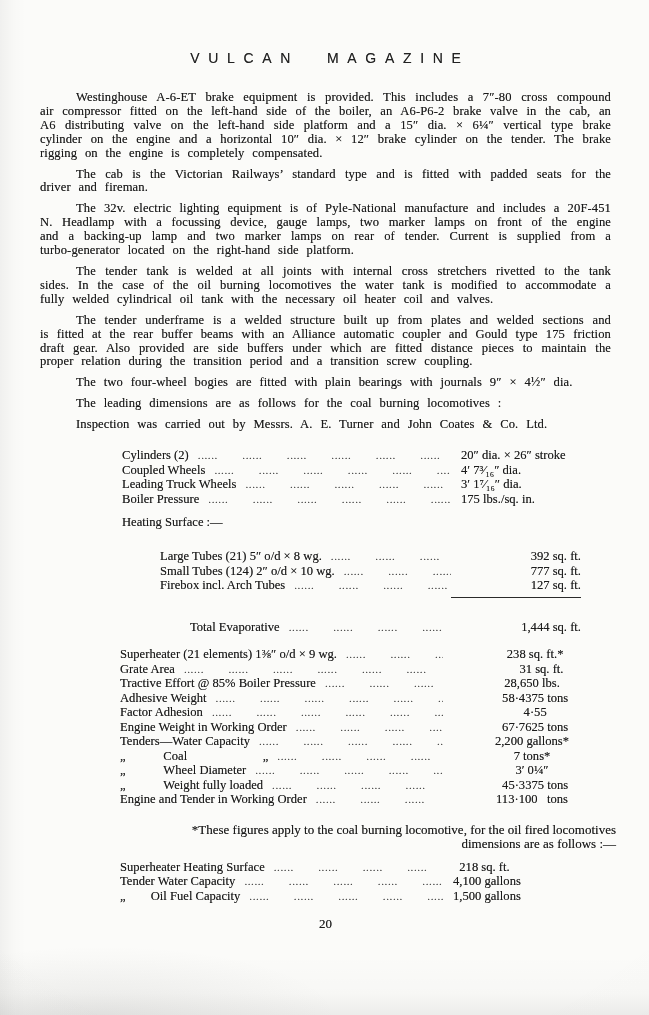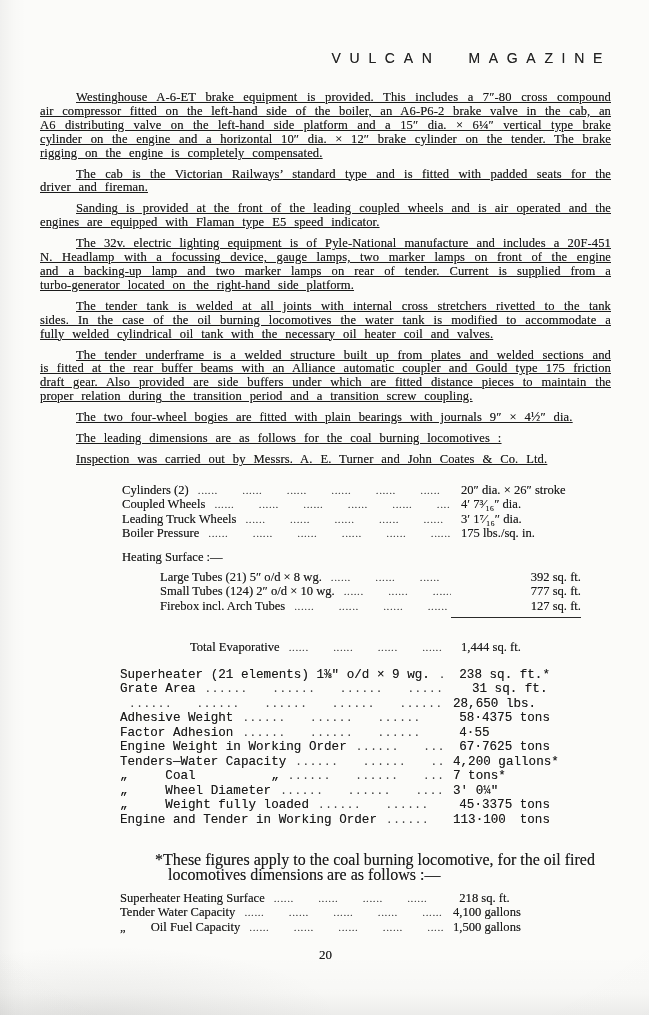--- a/index.html
+++ b/index.html
@@ -17,84 +17,83 @@
       linear-gradient(to right, rgba(0,0,0,0.045) 0px, rgba(0,0,0,0.012) 14px, rgba(0,0,0,0) 26px),
       linear-gradient(to top, rgba(0,0,0,0.06) 0px, rgba(0,0,0,0.015) 22px, rgba(0,0,0,0) 60px),
       #fbfbf9;
   }
   .smudge{
     position:absolute;left:0;bottom:0;width:340px;height:70px;
     background:radial-gradient(ellipse at 30% 100%, rgba(60,60,60,0.07), rgba(0,0,0,0) 70%);
     pointer-events:none;
   }
   .masthead{
-    text-align:right;
+    text-align:center;
     font-family:"Liberation Sans","DejaVu Sans",sans-serif;
     font-size:14px;font-weight:500;color:#222;
     letter-spacing:0.62em;word-spacing:1.1em;
     padding-left:0.62em; 
     text-shadow:0 0 0.4px rgba(20,20,20,.5);
   }
   .content{margin-top:25px;}
   .para{
     font-size:12.6px;line-height:13.9px;
     text-align:justify;text-indent:36px;
     word-spacing:4.6px;letter-spacing:0.1px;
     margin:0 0 7px 0;
     text-shadow:0 0 0.35px rgba(25,25,25,.55);
-    text-decoration:underline;
   }
   .para.single{text-align:left;}
   
   .tbl{margin:0;}
   .row{display:flex;align-items:baseline;line-height:14.5px;font-size:12.6px;
        text-shadow:0 0 0.35px rgba(25,25,25,.55);}
   .lbl{white-space:pre;flex:0 0 auto;}
   .leader{
     flex:1 1 auto;overflow:hidden;white-space:nowrap;
     font-size:11px;letter-spacing:0.6px;color:#2c2c2c;opacity:.85;
     margin:0 10px 0 9px;
   }
   .val{white-space:pre;flex:0 0 auto;}
   .tbl1{margin-left:82px;margin-bottom:9px;margin-top:16px;}
   .tbl1 .val{width:150px;text-align:left;}
   .heatblock{margin-left:82px;margin-bottom:13px;}
-  .heat-heading{font-size:12.6px;line-height:15px;margin-bottom:5px;
+  .heat-heading{font-size:12.6px;line-height:15px;margin-bottom:19px;
                 text-shadow:0 0 0.35px rgba(25,25,25,.55);}
   .heatrows{margin-left:38px;}
   .heatrows .val{width:150px;box-sizing:border-box;padding-right:30px;text-align:right;}
   .sumrule{width:130px;border-top:1.2px solid #2a2a2a;margin:4px 30px 0 auto;}
   .totalrow{margin-top:22px;}
   .totalrow .lbl{padding-left:68px;}
-  .totalrow .val{width:150px;box-sizing:border-box;padding-right:30px;text-align:left;}
-  .tbl2{margin-left:80px;margin-bottom:26px;font-family:Liberation Mono, monospace;}
-  .tbl2 .val{width:158px;text-align:left;}
+  .totalrow .val{width:150px;box-sizing:border-box;padding-right:30px;text-align:right;}
+  .tbl2{margin-left:80px;margin-bottom:16px;}
+  .tbl2 .val{width:158px;text-align:center;}
   .footnote{
     margin-left:128px;width:448px;
-    font-size:16px;line-height:14.2px;text-indent:-13px;
+    font-size:13px;line-height:14.2px;text-indent:-13px;
     text-shadow:0 0 0.35px rgba(25,25,25,.55);
     margin-bottom:9px;
+    text-align:right;
   }
   .tbl3{margin-left:80px;margin-bottom:13px;}
   .tbl3 .val{width:158px;text-align:left;}
   .pageno{
     text-align:center;font-size:13px;margin-top:2px;
     text-shadow:0 0 0.35px rgba(25,25,25,.55);
   }
 </style>
 </head>
 <body>
 
 <div class="page">
   <div class="masthead">VULCAN MAGAZINE</div>
 
   <div class="content">
     <p class="para">Westinghouse A-6-ET brake equipment is provided. This includes a 7″-80 cross compound air compressor fitted on the left-hand side of the boiler, an A6-P6-2 brake valve in the cab, an A6 distributing valve on the left-hand side platform and a 15″ dia. × 6¼″ vertical type brake cylinder on the engine and a horizontal 10″ dia. × 12″ brake cylinder on the tender. The brake rigging on the engine is completely compensated.</p>
     <p class="para">The cab is the Victorian Railways’ standard type and is fitted with padded seats for the driver and fireman.</p>
-    <p class="para">Sanding is provided at the front of the leading coupled wheels and is air operated and the engines are equipped with Flaman type E5 speed indicator.</p>
     <p class="para">The 32v. electric lighting equipment is of Pyle-National manufacture and includes a 20F-451 N. Headlamp with a focussing device, gauge lamps, two marker lamps on front of the engine and a backing-up lamp and two marker lamps on rear of tender. Current is supplied from a turbo-generator located on the right-hand side platform.</p>
     <p class="para">The tender tank is welded at all joints with internal cross stretchers rivetted to the tank sides. In the case of the oil burning locomotives the water tank is modified to accommodate a fully welded cylindrical oil tank with the necessary oil heater coil and valves.</p>
     <p class="para">The tender underframe is a welded structure built up from plates and welded sections and is fitted at the rear buffer beams with an Alliance automatic coupler and Gould type 175 friction draft gear. Also provided are side buffers under which are fitted distance pieces to maintain the proper relation during the transition period and a transition screw coupling.</p>
     <p class="para">The two four-wheel bogies are fitted with plain bearings with journals 9″ × 4½″ dia.</p>
     <p class="para single">The leading dimensions are as follows for the coal burning locomotives :</p>
     <p class="para single">Inspection was carried out by Messrs. A. E. Turner and John Coates &amp; Co. Ltd.</p>
 
     <div class="tbl tbl1">
       <div class="row">
         <span class="lbl">Cylinders (2)</span>
@@ -150,20 +149,21 @@
         <span class="lbl">Superheater (21 elements) 1⅜″ o/d × 9 wg.</span>
         <span class="leader">......    ......    ......    ......    ......    ......    ......    ......    ......    ......    ......    ......    ......    ......</span>
         <span class="val"> 238 sq. ft.*</span>
       </div>
       <div class="row">
         <span class="lbl">Grate Area</span>
         <span class="leader">......    ......    ......    ......    ......    ......    ......    ......    ......    ......    ......    ......    ......    ......</span>
         <span class="val">   31 sq. ft.</span>
       </div>
       <div class="row">
+        <span class="lbl">Tractive Effort @ 85% Boiler Pressure</span>
         <span class="leader">......    ......    ......    ......    ......    ......    ......    ......    ......    ......    ......    ......    ......    ......</span>
         <span class="val">28,650 lbs.</span>
       </div>
       <div class="row">
         <span class="lbl">Adhesive Weight</span>
         <span class="leader">......    ......    ......    ......    ......    ......    ......    ......    ......    ......    ......    ......    ......    ......</span>
         <span class="val"> 58·4375 tons</span>
       </div>
       <div class="row">
         <span class="lbl">Factor Adhesion</span>
@@ -171,21 +171,21 @@
         <span class="val"> 4·55</span>
       </div>
       <div class="row">
         <span class="lbl">Engine Weight in Working Order</span>
         <span class="leader">......    ......    ......    ......    ......    ......    ......    ......    ......    ......    ......    ......    ......    ......</span>
         <span class="val"> 67·7625 tons</span>
       </div>
       <div class="row">
         <span class="lbl">Tenders—Water Capacity</span>
         <span class="leader">......    ......    ......    ......    ......    ......    ......    ......    ......    ......    ......    ......    ......    ......</span>
-        <span class="val">4,200 gallons*</span>
+        <span class="val">2,200 gallons*</span>
       </div>
       <div class="row">
         <span class="lbl">„   Coal      „</span>
         <span class="leader">......    ......    ......    ......    ......    ......    ......    ......    ......    ......    ......    ......    ......    ......</span>
         <span class="val">7 tons*</span>
       </div>
       <div class="row">
         <span class="lbl">„   Wheel Diameter</span>
         <span class="leader">......    ......    ......    ......    ......    ......    ......    ......    ......    ......    ......    ......    ......    ......</span>
         <span class="val">3′ 0¼″</span>

